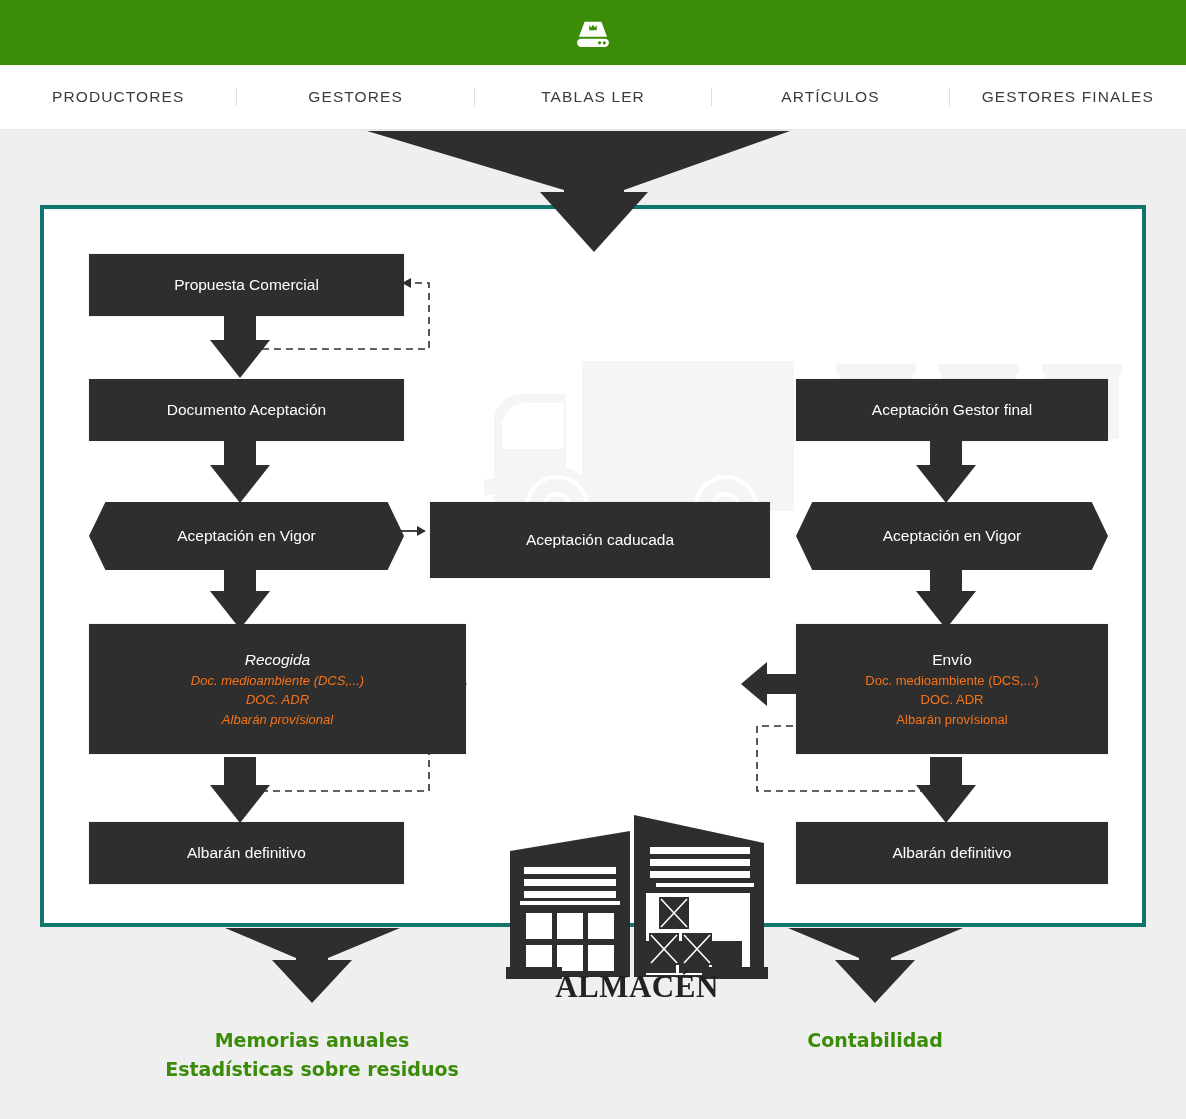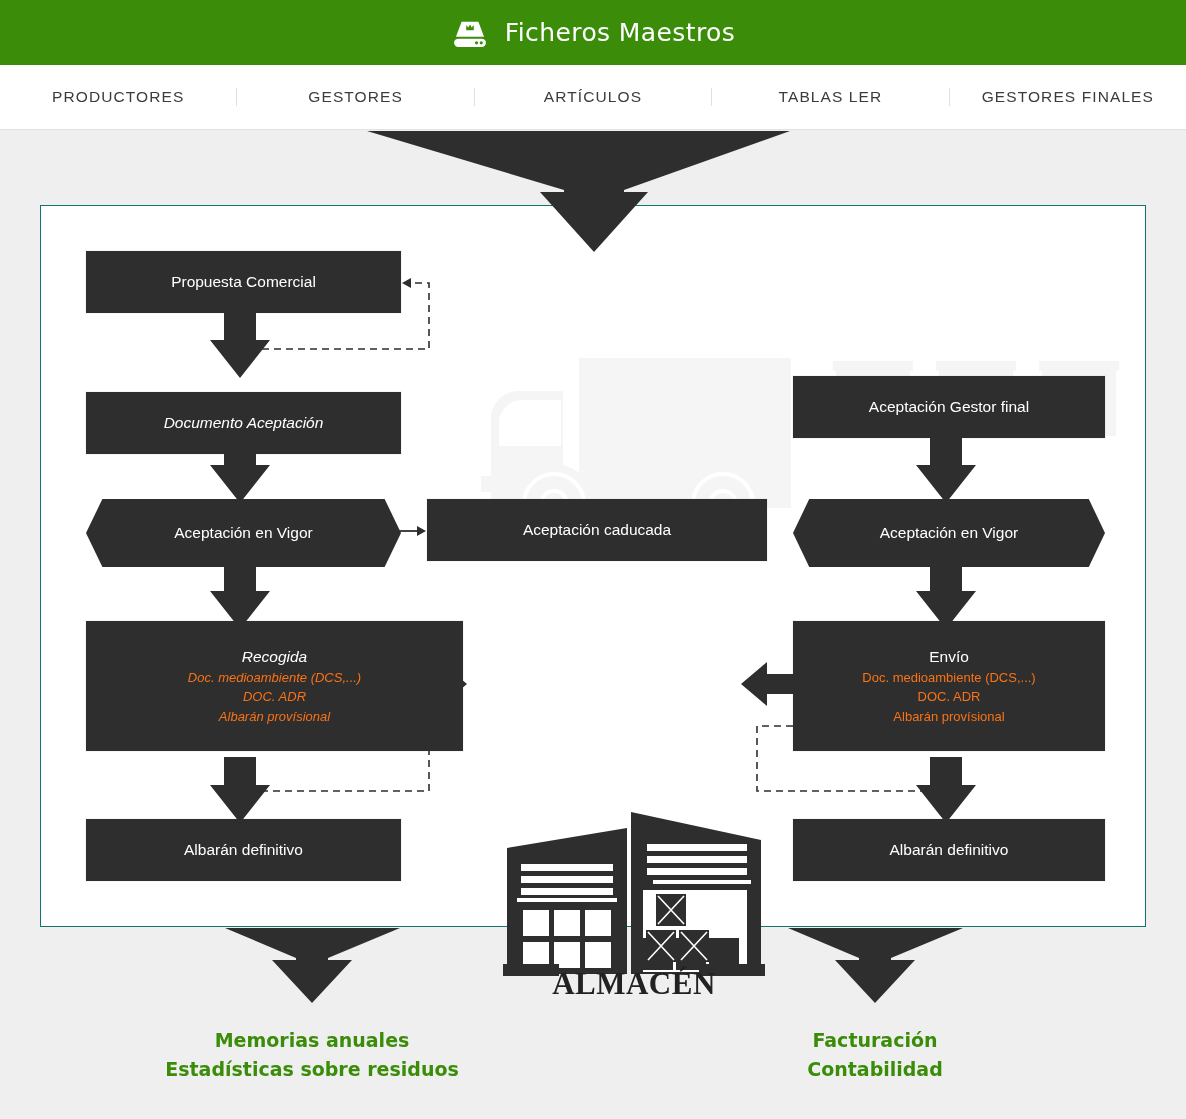--- a/index.html
+++ b/index.html
@@ -35,21 +35,21 @@
   }
   .nav-item:last-child { border-right: none; }
 
   
   .stage {
     position: absolute; left: 0; top: 130px; width: 1186px; height: 989px;
     background: #efefef;
   }
   .panel {
     position: absolute; left: 40px; top: 75px; width: 1106px; height: 722px;
-    background: #ffffff; border: 1px solid #0f766e;
+    background: #ffffff; border: 4px solid #0f766e;
   }
 
   
   .truck-wm { position: absolute; left: 420px; top: 150px; }
   .crates-wm { position: absolute; left: 792px; top: 155px; }
 
   
   .node {
     position: absolute; background: #2e2e2e; color: #ffffff;
     display: flex; flex-direction: column; align-items: center;
@@ -91,28 +91,27 @@
 <div id="root">
 
   <div class="header">
     <svg class="logo-icon" viewBox="0 0 40 32">
       <path d="M11 4 L29 4 L35 20 L5 20 Z" fill="#ffffff"></path>
       <path d="M16 13 L16 7.5 L18.2 10 L20 7 L21.8 10 L24 7.5 L24 13 Z" fill="#3a8c09"></path>
       <rect x="3" y="22" width="34" height="9" rx="4.5" fill="#ffffff"></rect>
       <circle cx="27" cy="26.5" r="1.7" fill="#3a8c09"></circle>
       <circle cx="32" cy="26.5" r="1.7" fill="#3a8c09"></circle>
     </svg>
-    <div class="header-title">Ficheros Maestros</div>
   </div>
 
   <div class="nav">
     <div class="nav-item">PRODUCTORES</div>
     <div class="nav-item">GESTORES</div>
+    <div class="nav-item">TABLAS LER</div>
     <div class="nav-item">ARTÍCULOS</div>
-    <div class="nav-item">TABLAS LER</div>
     <div class="nav-item">GESTORES FINALES</div>
   </div>
 
   <div class="stage">
 
     <div class="panel">
 
       <svg class="truck-wm" width="340" height="200" viewBox="0 0 340 200">
         <g fill="#f5f5f5">
           <path d="M118 2 h212 v150 h-212 z"></path>
@@ -140,41 +139,41 @@
           <rect x="106" y="10" width="74" height="65"></rect>
           <rect x="206" y="0" width="80" height="10"></rect>
           <rect x="209" y="10" width="74" height="65"></rect>
         </g>
       </svg>
 
       <div class="node" style="left:45px; top:45px; width:315px; height:62px;">
         <div class="label">Propuesta Comercial</div>
       </div>
 
-      <div class="node" style="left:45px; top:186px; width:315px; height:62px;font-style:italic;">
+      <div class="node" style="left:45px; top:170px; width:315px; height:62px;">
         <div class="label">Documento Aceptación</div>
       </div>
 
       <div class="node hex" style="left:45px; top:293px; width:315px; height:68px;">
         <div class="hex-shape"></div>
         <div class="label">Aceptación en Vigor</div>
       </div>
 
       <div class="node" style="left:45px; top:415px; width:377px; height:130px;font-style:italic;">
         <div class="label">Recogida</div>
         <div class="sub">Doc. medioambiente (DCS,...)</div>
         <div class="sub">DOC. ADR</div>
         <div class="sub">Albarán provísional</div>
       </div>
 
       <div class="node" style="left:45px; top:613px; width:315px; height:62px;">
         <div class="label">Albarán definitivo</div>
       </div>
 
-      <div class="node" style="left:386px; top:293px; width:340px; height:62px;">
+      <div class="node" style="left:386px; top:293px; width:340px; height:76px;">
         <div class="label">Aceptación caducada</div>
       </div>
 
       <svg class="warehouse" width="262" height="170" viewBox="0 0 262 170">
         <g fill="#2e2e2e">
           <path d="M128 6 L258 34 L258 168 L128 168 Z"></path>
           <path d="M4 42 L124 22 L124 168 L4 168 Z"></path>
         </g>
         <g fill="#ffffff">
           <rect x="144" y="38" width="100" height="7"></rect>
@@ -280,17 +279,16 @@
       <path d="M788 928 L963 928 L891 958 L891 960 L915 960 L875 1003 L835 960 L859 960 L859 958 Z"></path>
     </g>
   </svg>
 
   <div class="out-label" style="left:112px; top:1026px; width:400px;">
     <div>Memorias anuales</div>
     <div>Estadísticas sobre residuos</div>
   </div>
 
   <div class="out-label" style="left:725px; top:1026px; width:300px;">
-    <div>Facturación</div>
     <div>Contabilidad</div>
   </div>
 
 </div>
 
 </body></html>

